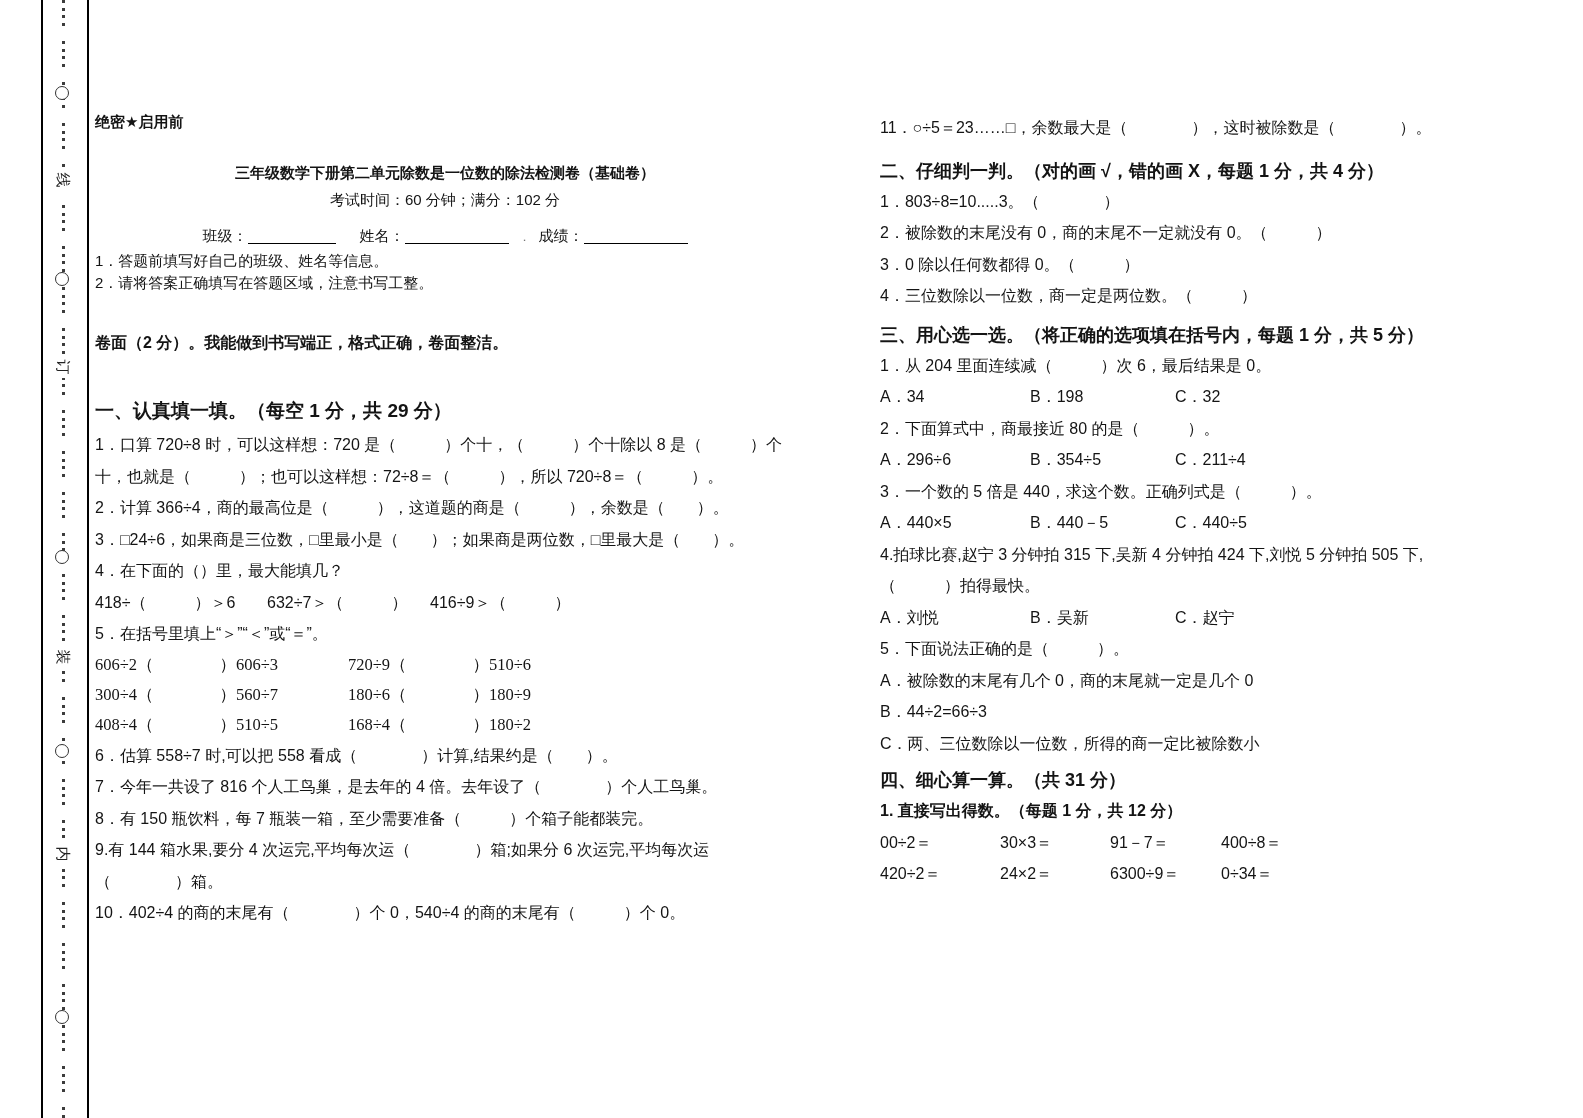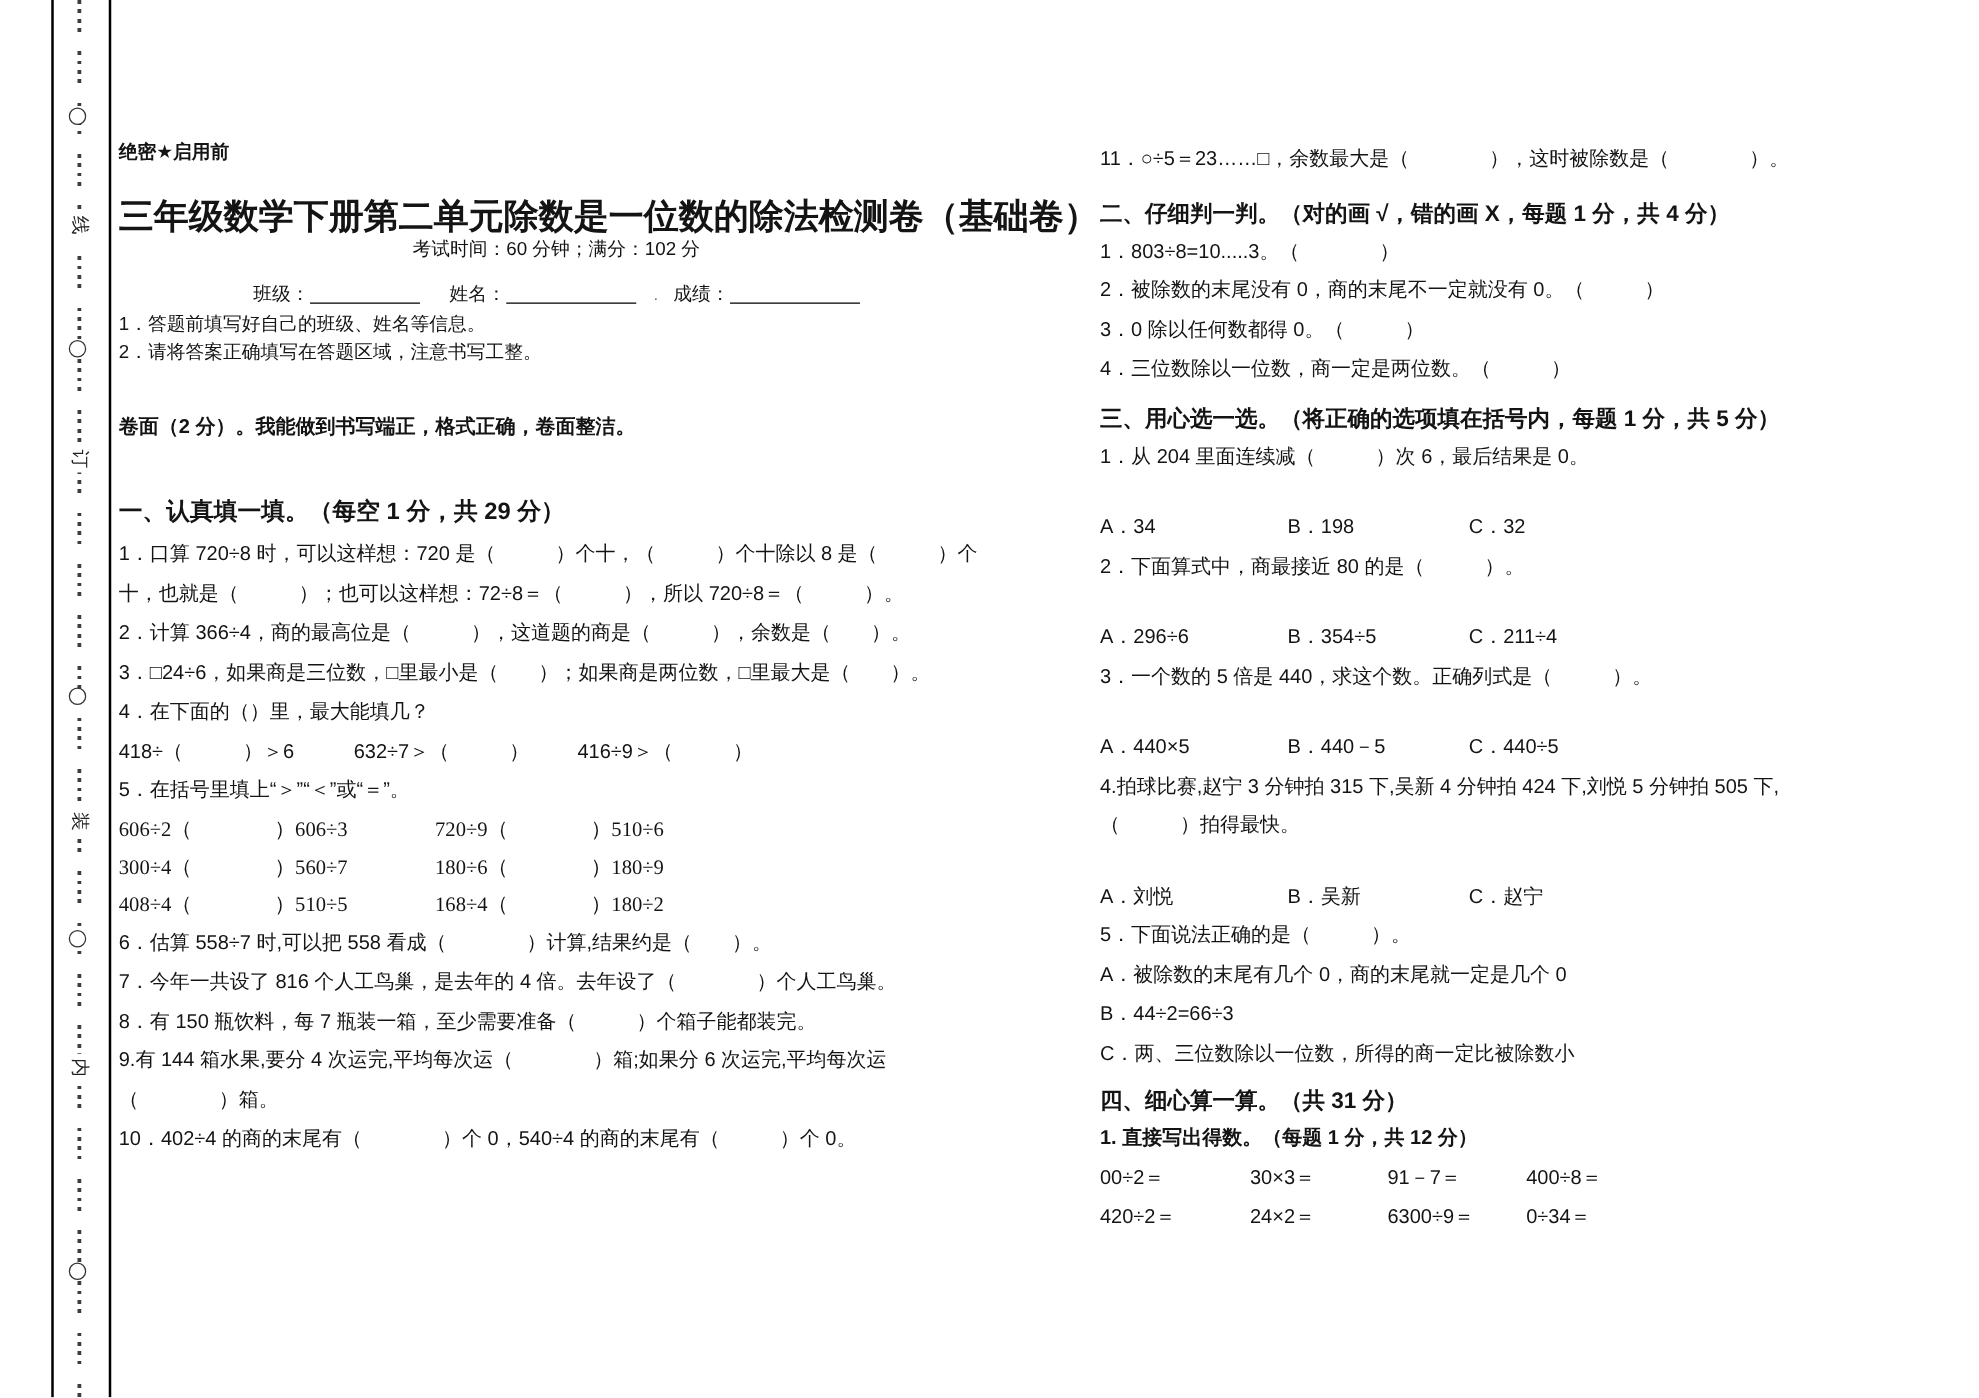--- a/index.html
+++ b/index.html
@@ -18,45 +18,45 @@
   .bcircle{position:absolute;left:55px;width:14px;height:14px;border:1.5px solid #333;
     border-radius:50%;background:#fff;box-sizing:border-box;}
   .bchar{position:absolute;left:52px;width:22px;text-align:center;font-size:15px;color:#222;
     background:#fff;padding:4px 0;transform:rotate(90deg);line-height:16px;}
 
   
   .col-left{position:absolute;left:95px;top:0;width:700px;}
   .col-right{position:absolute;left:880px;top:0;width:618px;}
 
   .secret{margin-top:113px;font-weight:bold;font-size:15px;line-height:18px;}
-  .title{margin-top:26px;font-size:28px;font-weight:bold;text-align:center;line-height:32px;white-space:nowrap;}
+  .title{margin-top:26px;font-size:15px;font-weight:bold;text-align:center;line-height:32px;white-space:nowrap;}
   .exam-info{font-size:15px;text-align:center;line-height:22px;}
   .fill-row{margin-top:12px;font-size:15px;text-align:center;line-height:26px;}
   .blank{display:inline-block;border-bottom:1.5px solid #000;height:16px;vertical-align:-3px;}
   .b-class{width:88px;margin-right:24px;}
   .b-name{width:104px;margin-right:10px;}
   .b-score{width:104px;}
   .sep-dot{color:#777;font-size:12px;margin-right:8px;}
   .notice-title{margin-top:6px;padding-left:20px;font-weight:bold;font-size:15px;line-height:20px;}
   .notice-item{font-size:15px;line-height:22px;}
   .juanmian{margin-top:36px;font-weight:bold;font-size:16px;line-height:26px;}
 
   .sec-title{font-weight:bold;font-size:19px;line-height:30px;white-space:nowrap;}
   .sec1-title{margin-top:42px;line-height:26px;}
   .col-right .sec-title{font-size:18px;}
   .qlist{margin-top:5px;}
   .q{font-size:16px;line-height:31.5px;}
-  .row3{display:grid;grid-template-columns:172px 163px auto;font-size:16px;line-height:31.5px;gap:16px;}
+  .row3{display:grid;grid-template-columns:172px 163px auto;font-size:16px;line-height:31.5px;}
   .cmp{display:grid;grid-template-columns:253px auto;
        font-family:"Liberation Serif","DejaVu Serif",serif;font-size:16.5px;line-height:30px;}
   .q11{margin-top:112px;}
   .sec2-title{margin-top:12px;}
   .sec3-title{margin-top:8px;}
   .sec4-title{margin-top:6px;}
-  .opts{display:grid;grid-template-columns:150px 145px auto;font-size:16px;line-height:31.5px;margin-top:25px;}
+  .opts{display:grid;grid-template-columns:150px 145px auto;font-size:16px;line-height:31.5px;}
   .calc{display:grid;grid-template-columns:120px 110px 111px auto;font-size:16px;line-height:31.5px;}
   .sub1{font-size:16px;font-weight:bold;line-height:31.5px;}
 </style>
 </head>
 <body>
 
 <div class="page">
 
   <div class="vline v1"></div>
   <div class="dotcol"></div>

